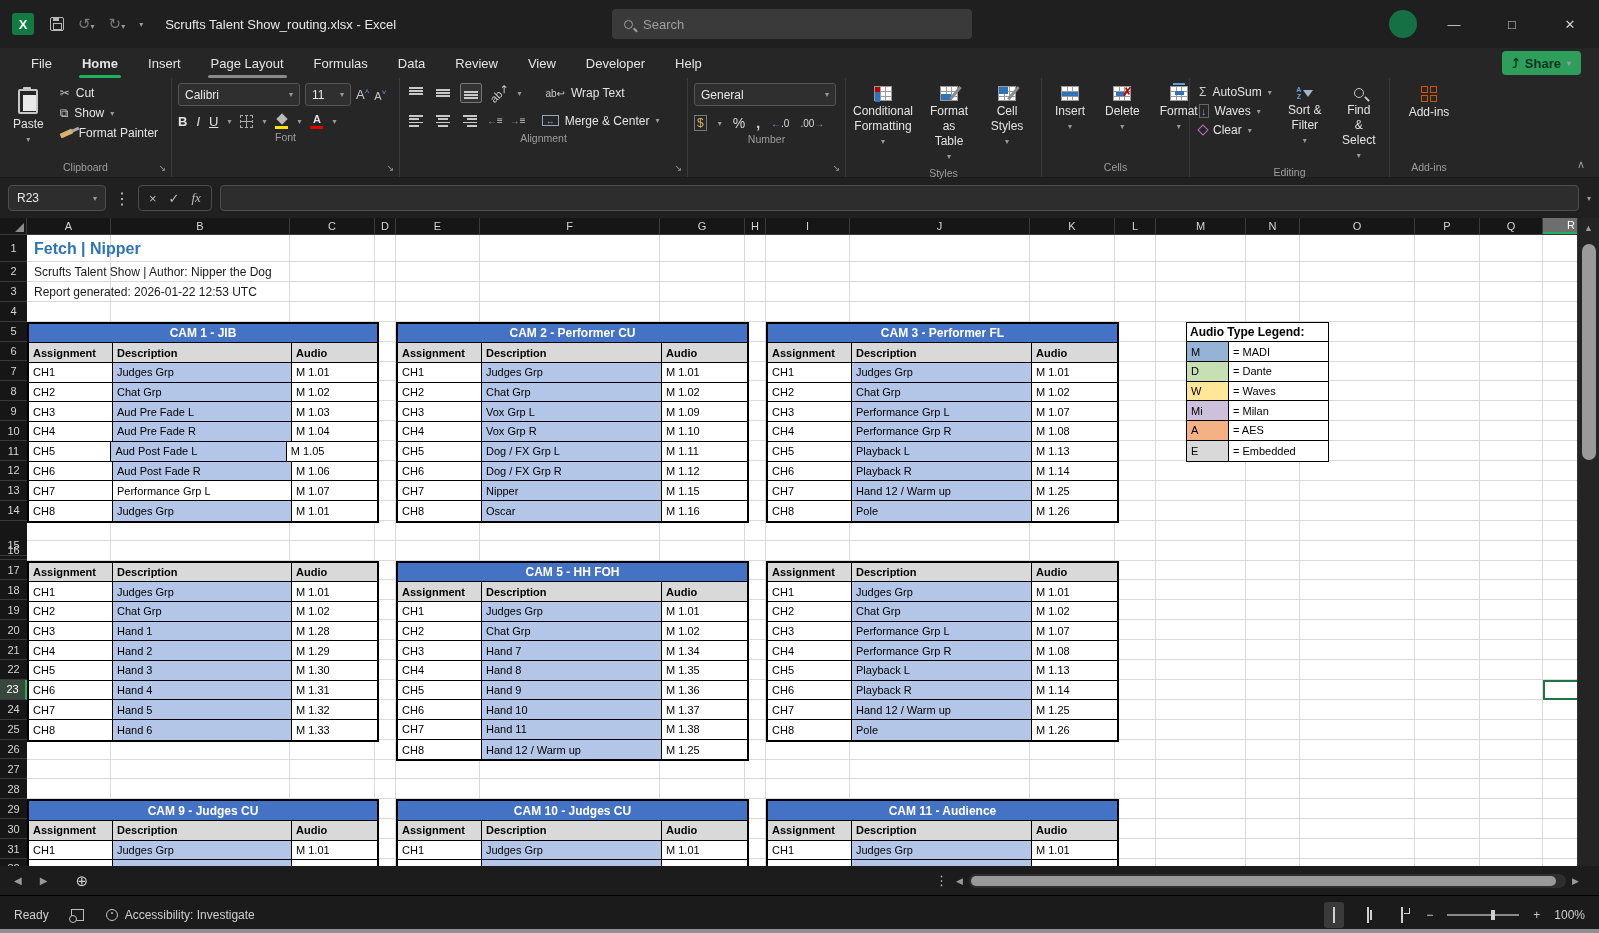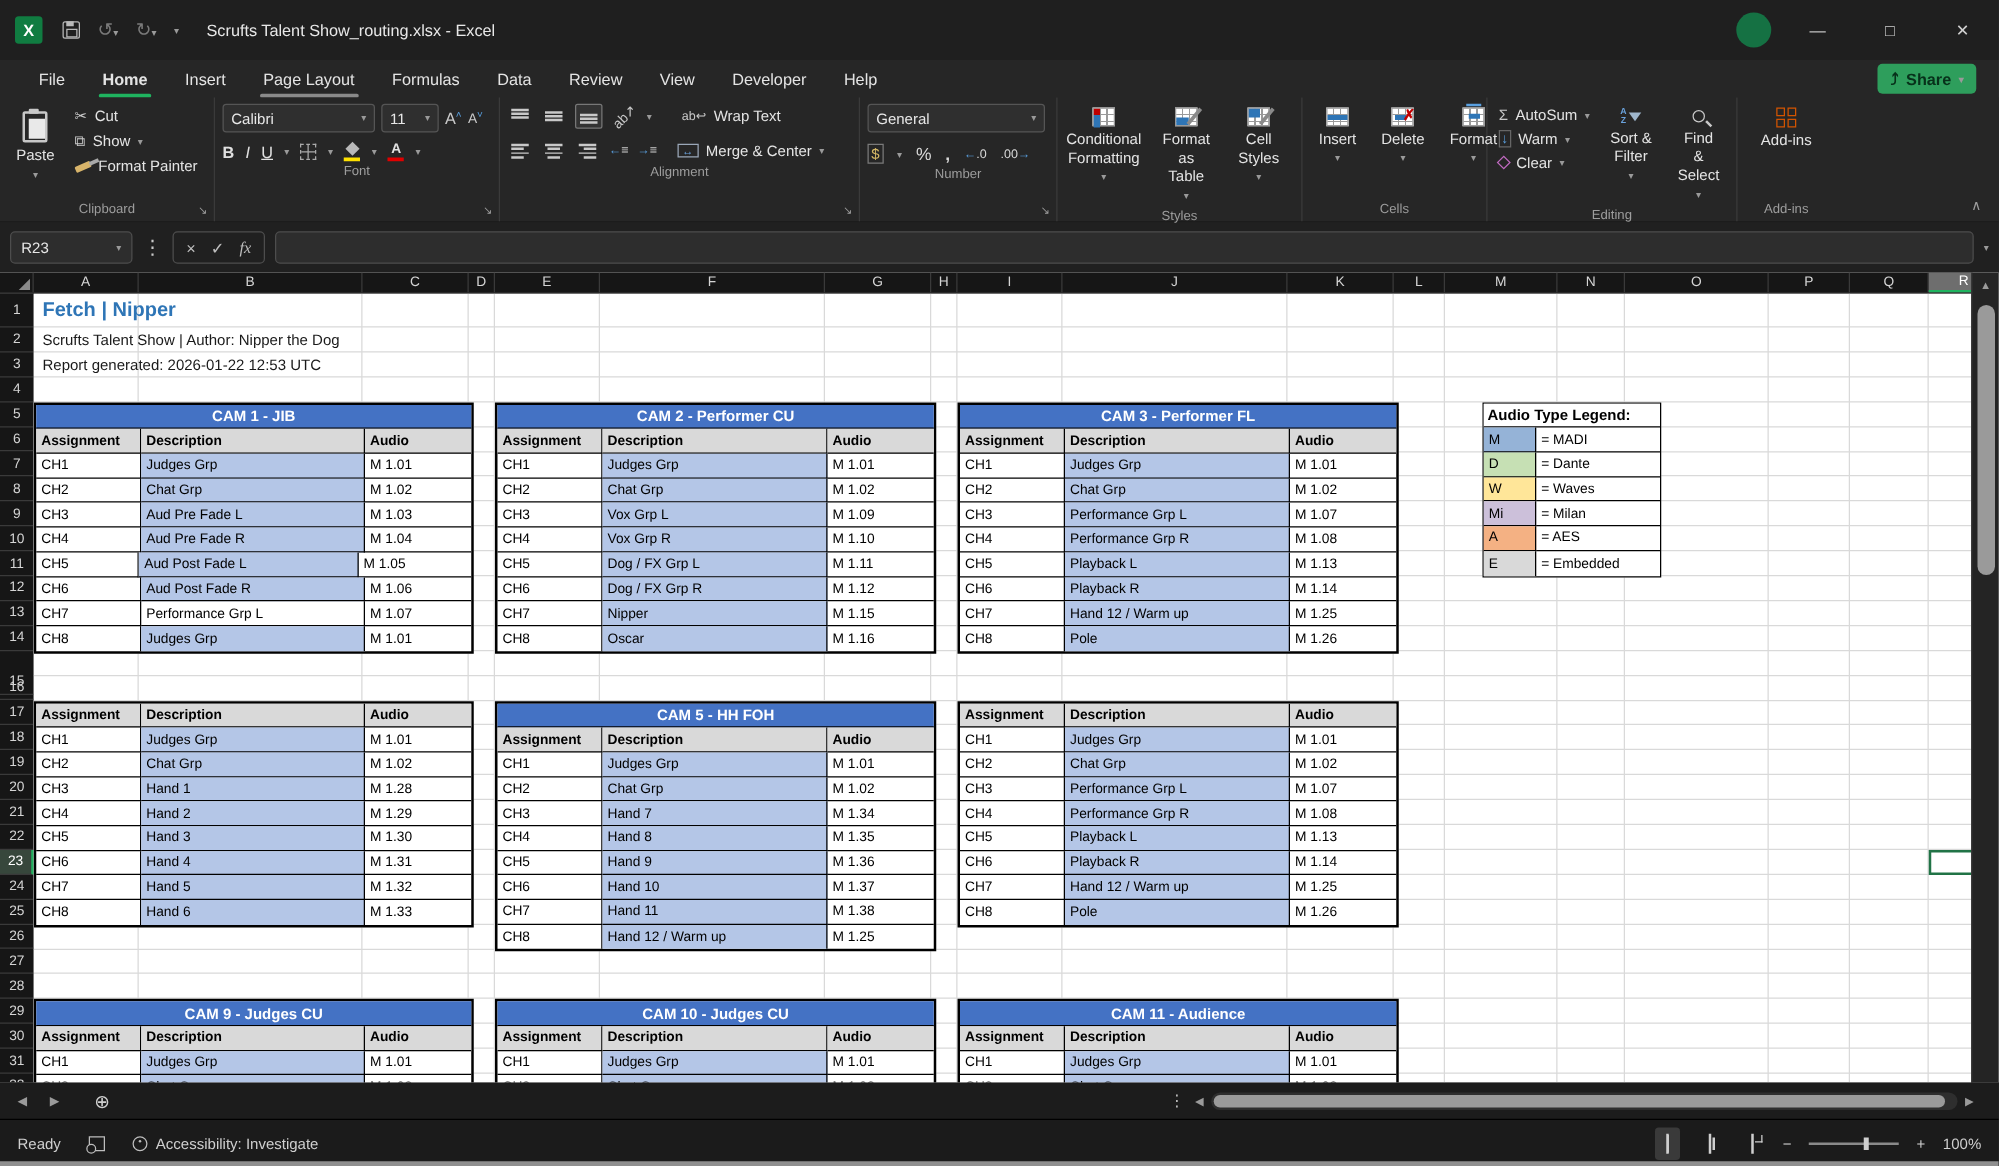--- a/index.html
+++ b/index.html
@@ -177,20 +177,24 @@
 
   <div class="titlebar">
     <div class="xl-logo">X</div>
     <div class="qat">
       <span class="i-save"></span>
       <span class="dim">↺<span class="chev">▾</span></span>
       <span class="dim">↻<span class="chev">▾</span></span>
       <span class="chev">▾</span>
     </div>
     <div class="tb-title">Scrufts Talent Show_routing.xlsx  -  Excel</div>
+    <div class="searchbox">
+      <span class="i-mag"></span>
+      <span>Search</span>
+    </div>
     <div class="avatar"></div>
     <div class="winbtns">
       <span class="winbtn">—</span>
       <span class="winbtn">□</span>
       <span class="winbtn">✕</span>
     </div>
   </div>
 
   <div class="menubar">
     <div id="menu-tabs" style="display:flex">
@@ -404,21 +408,21 @@
     <div class="grp" style="width:200px">
       <div class="grp-body">
         <div class="edit-small">
           <div class="smbtn">
               <span class="gly">Σ</span>
               <span>AutoSum</span>
               <span class="chev">▾</span>
             </div>
           <div class="smbtn">
               <span class="blue" style="font-size:11px;border:1px solid #666;padding:0 1px">↓</span>
-              <span>Warm</span>
+              <span>Waves</span>
               <span class="chev">▾</span>
             </div>
           <div class="smbtn">
               <span class="i-clear"></span>
               <span>Clear</span>
               <span class="chev">▾</span>
             </div>
         </div>
         <div class="bigbtn" style="width:48px">
             <span style="display:flex;gap:2px;align-items:center">

